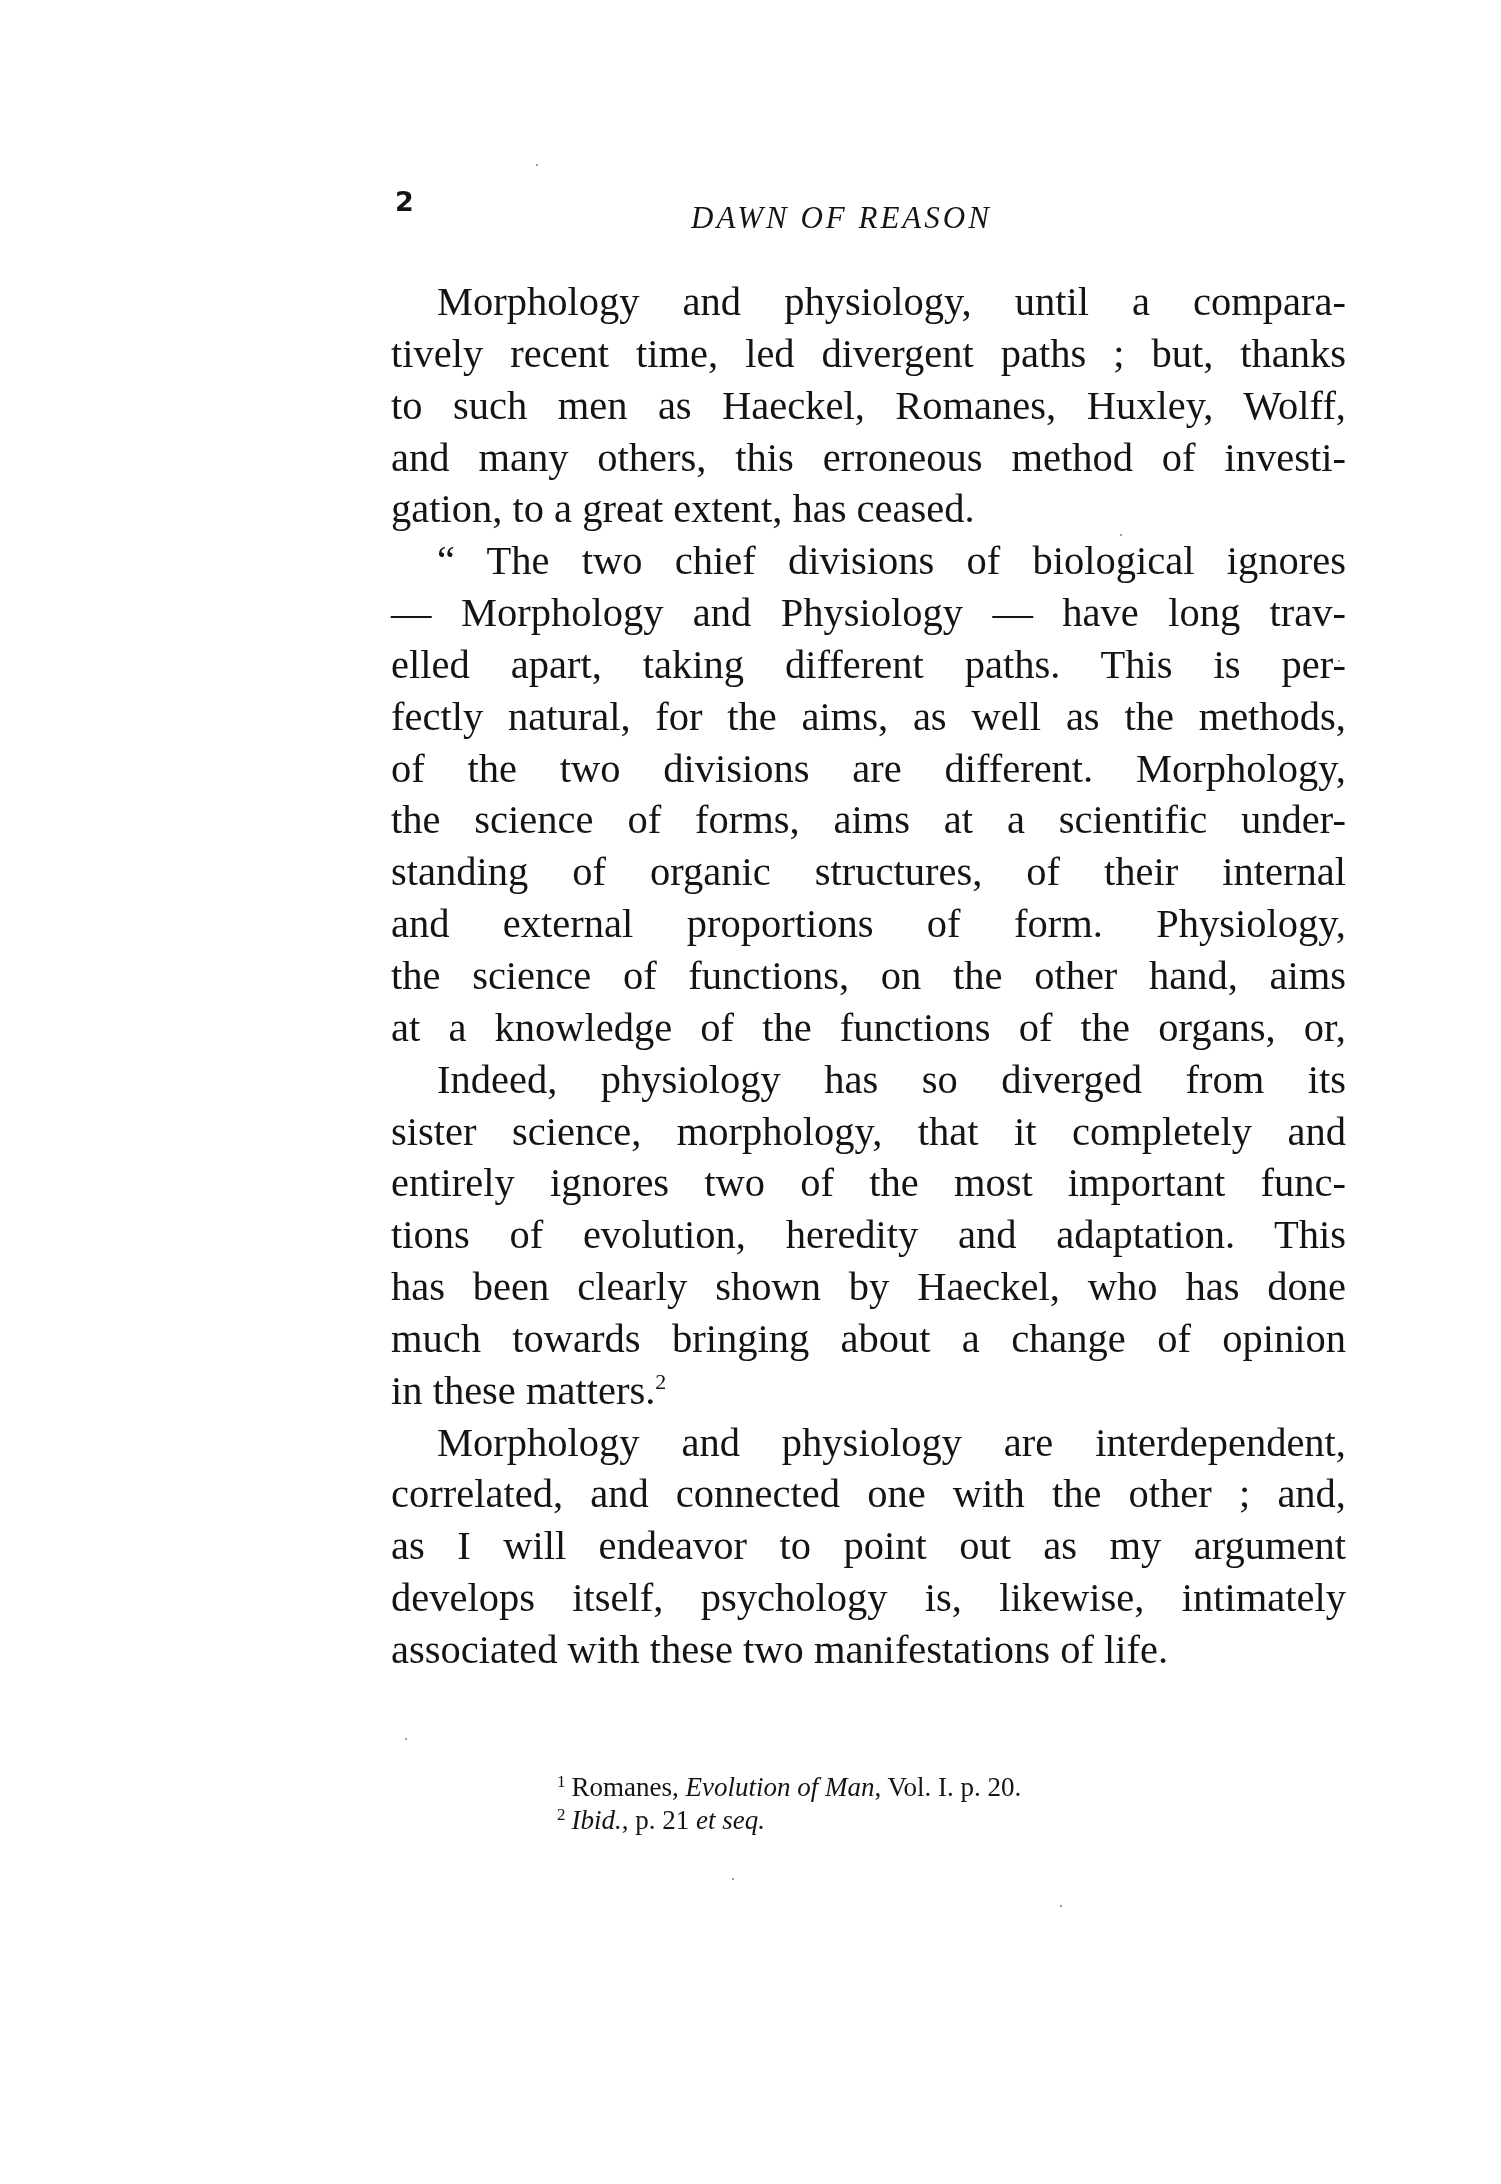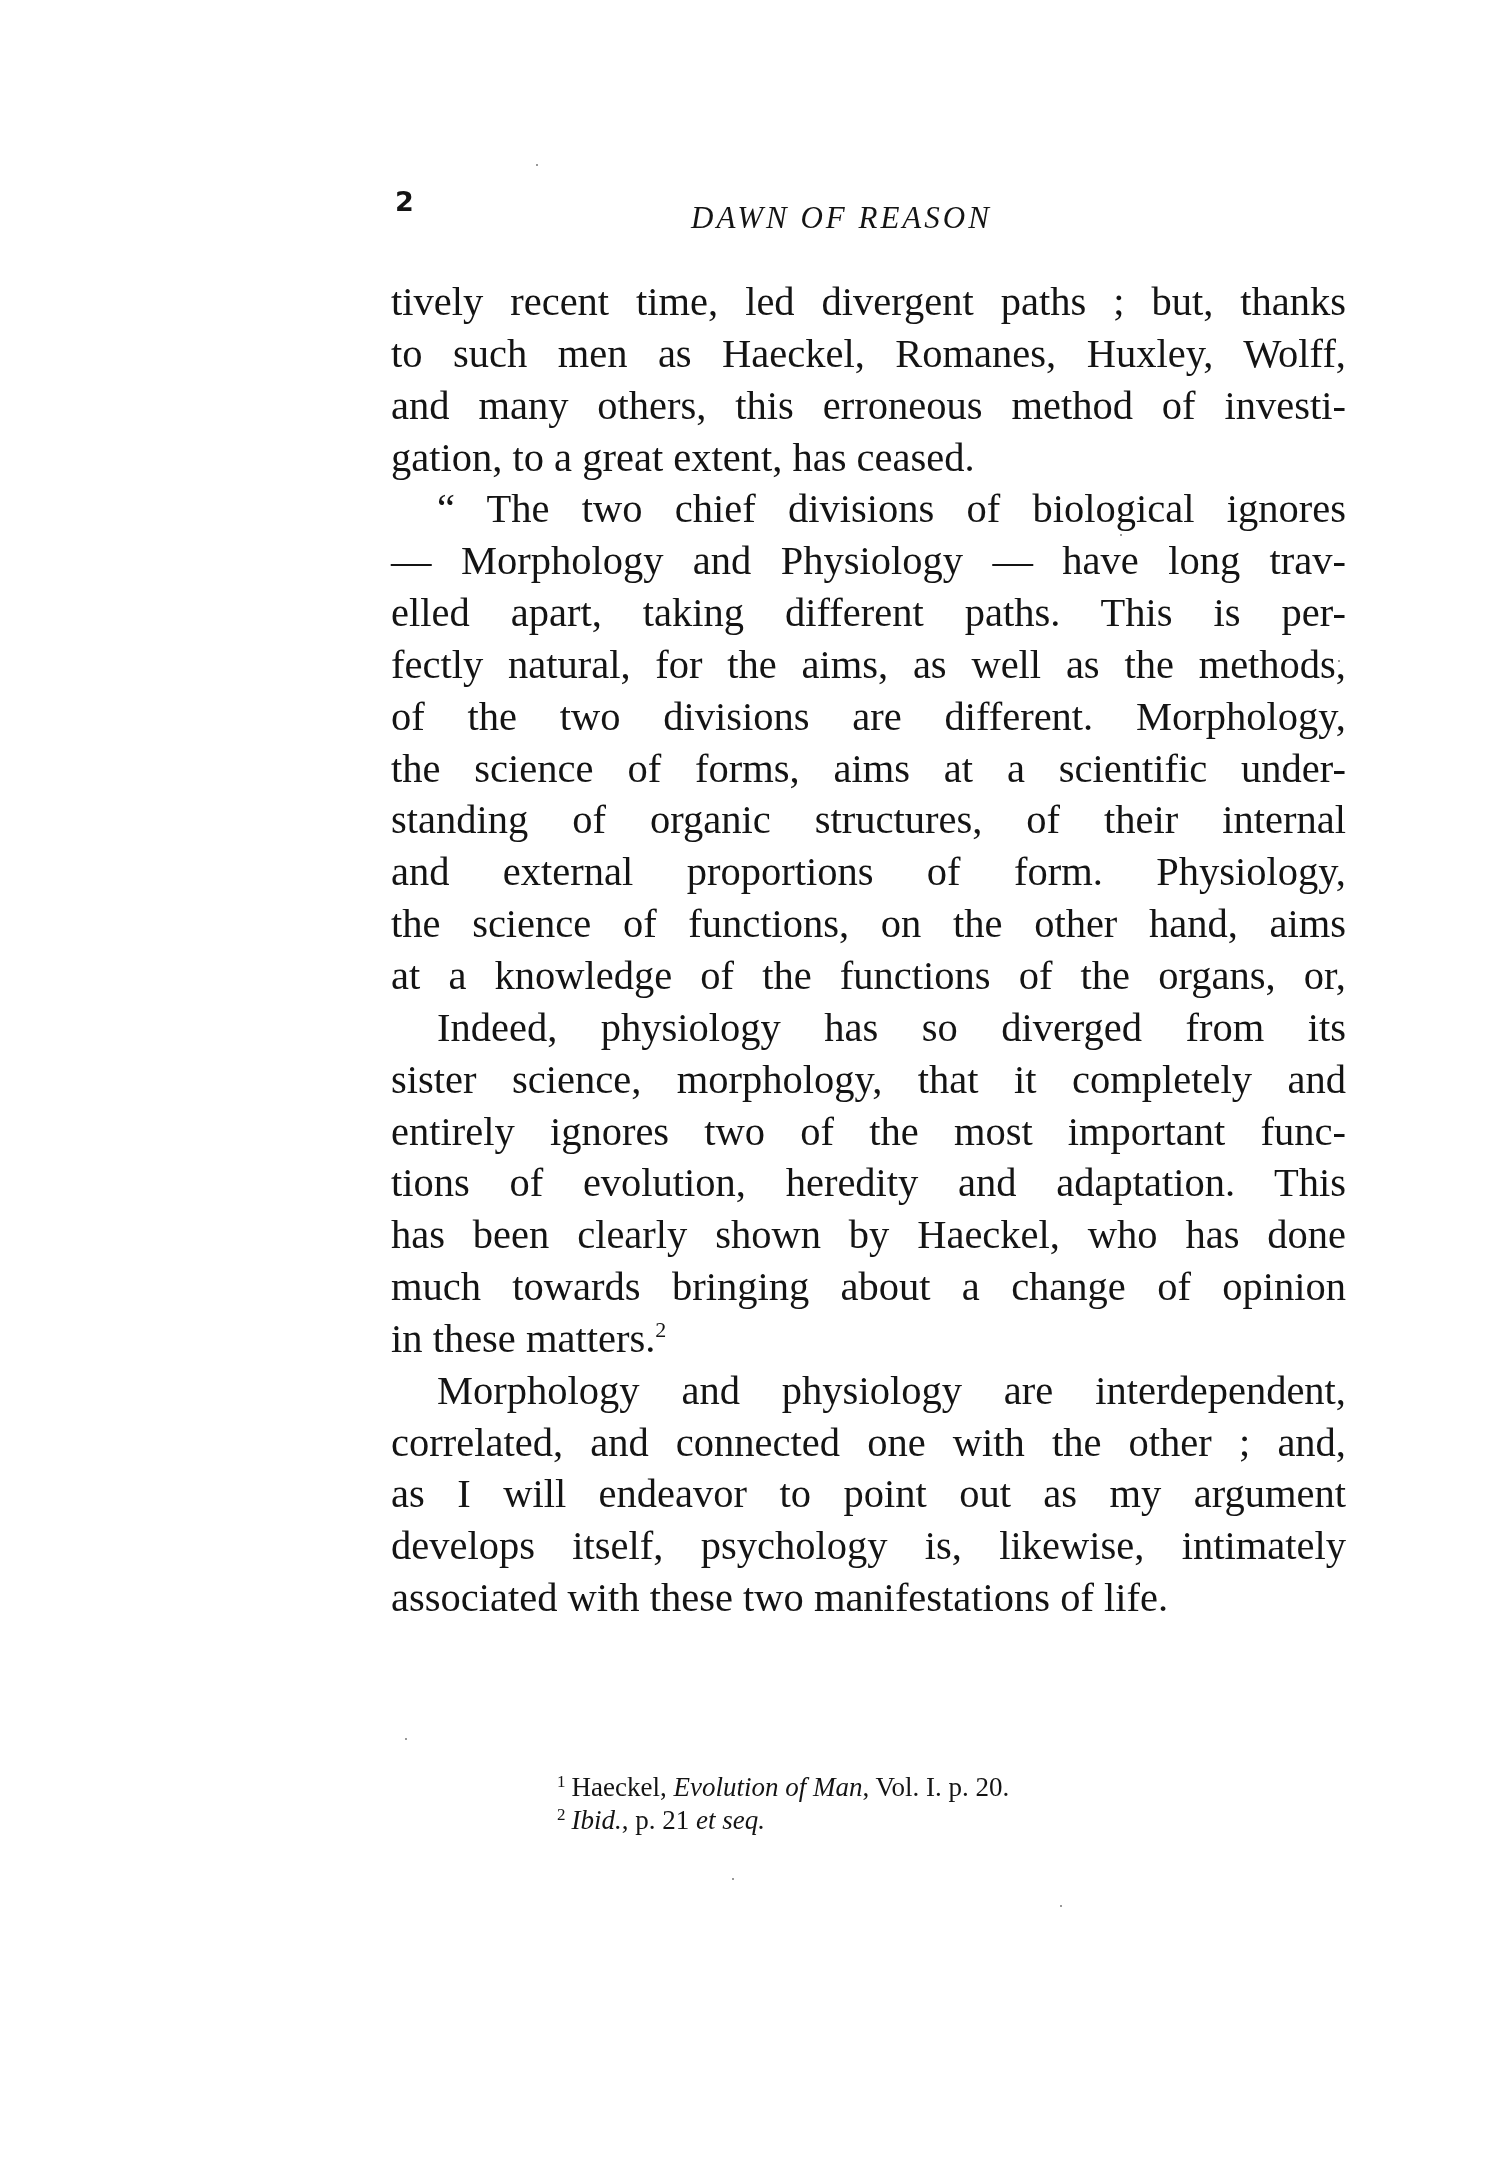--- a/index.html
+++ b/index.html
@@ -31,20 +31,21 @@
 <body>
 
 <div class="page">
 
   <div class="running-head">
     <span class="page-number">2</span>
     <span class="running-title">DAWN OF REASON</span>
   </div>
 
   <div class="body-text">
+    <div class="line indent">Morphology and physiology, until a compara-</div>
     <div class="line">tively recent time, led divergent paths ; but, thanks</div>
     <div class="line">to such men as Haeckel, Romanes, Huxley, Wolff,</div>
     <div class="line">and many others, this erroneous method of investi-</div>
     <div class="line last">gation, to a great extent, has ceased.</div>
 
     <div class="line indent">“ The two chief divisions of biological ignores</div>
     <div class="line">— Morphology and Physiology — have long trav-</div>
     <div class="line">elled apart, taking different paths.  This is per-</div>
     <div class="line">fectly natural, for the aims, as well as the methods,</div>
     <div class="line">of the two divisions are different.  Morphology,</div>
@@ -64,21 +65,21 @@
 
     <div class="line indent">Morphology and physiology are interdependent,</div>
     <div class="line">correlated, and connected one with the other ; and,</div>
     <div class="line">as I will endeavor to point out as my argument</div>
     <div class="line">develops itself, psychology is, likewise, intimately</div>
     <div class="line last">associated with these two manifestations of life.</div>
   </div>
 
   <div class="footnotes">
     <div class="fn">
-      <span class="mark">1</span><span>Haeckel, </span><i>Evolution of Man</i><span>, Vol. I. p. 20.</span>
+      <span class="mark">1</span><span>Romanes, </span><i>Evolution of Man</i><span>, Vol. I. p. 20.</span>
     </div>
     <div class="fn">
       <span class="mark">2</span><i>Ibid.</i><span>, p. 21 </span><i>et seq.</i>
     </div>
   </div>
 
   <span class="speck" style="left:536px;top:164px;"></span>
   <span class="speck" style="left:1120px;top:534px;"></span>
   <span class="speck" style="left:1338px;top:660px;"></span>
   <span class="speck" style="left:405px;top:1738px;"></span>

